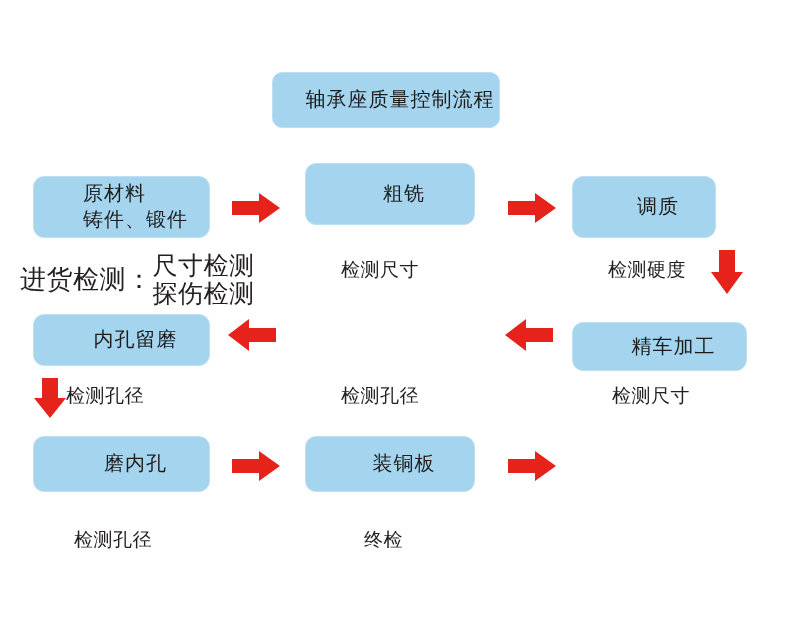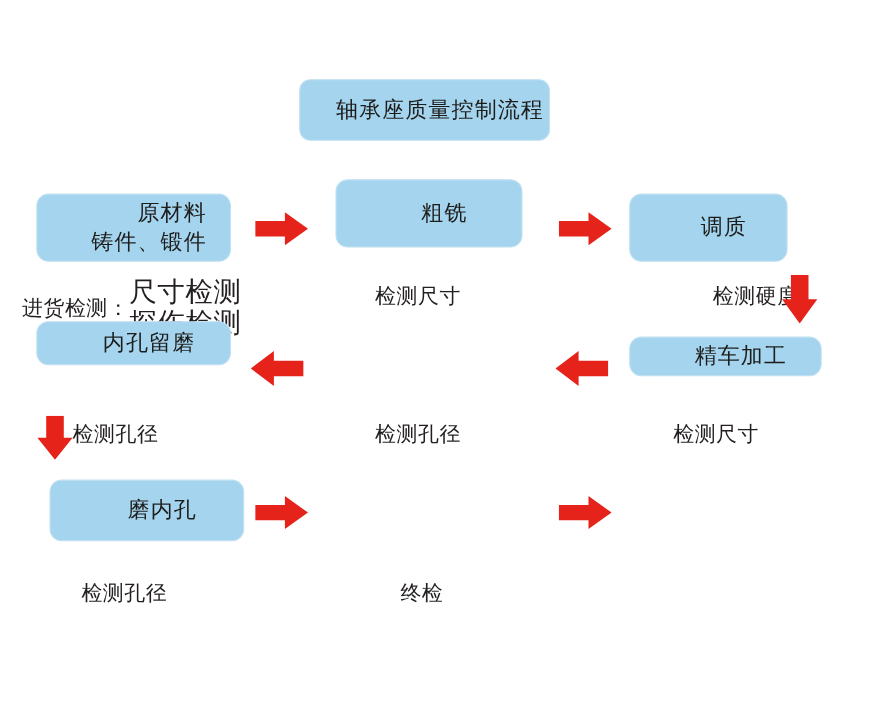--- a/index.html
+++ b/index.html
@@ -28,21 +28,21 @@
   
   .box {
     position: absolute;
     background: #a5d4ee;
     border: 1px solid #bfe0f2;
     border-radius: 11px;
     box-sizing: border-box;
     display: flex;
     align-items: center;
     justify-content: center;
-    text-align: right;
+    text-align: left;
     font-size: 20px;
     line-height: 1.28;
     letter-spacing: 1px;
     color: #1d1d1b;
     font-weight: 400;
     padding-left: 28px;
   }
   .box .box-label {
     display: block;
     white-space: pre-line;
@@ -54,25 +54,25 @@
     width: 228px;
     height: 56px;
     font-size: 20px;
     border-radius: 10px;
   }
 
   .box-r1c1 { left: 33px;  top: 176px; width: 177px; height: 62px; }
   .box-r1c2 { left: 305px; top: 163px; width: 170px; height: 62px; }
   .box-r1c3 { left: 572px; top: 176px; width: 144px; height: 62px; }
 
-  .box-r2c1 { left: 33px;  top: 292px; width: 177px; height: 40px; }
+  .box-r2c1 { left: 33px;  top: 314px; width: 177px; height: 52px; }
   .box-r2c2 { left: 305px; top: 310px; width: 170px; height: 52px; }
-  .box-r2c3 { left: 572px; top: 306px; width: 175px; height: 36px; }
-
-  .box-r3c1 { left: 33px;  top: 436px; width: 177px; height: 56px; margin-left: 12px; }
+  .box-r2c3 { left: 572px; top: 322px; width: 175px; height: 49px; }
+
+  .box-r3c1 { left: 33px;  top: 436px; width: 177px; height: 56px; }
   .box-r3c2 { left: 305px; top: 436px; width: 170px; height: 56px; }
   .box-r3c3 { left: 572px; top: 436px; width: 175px; height: 56px; }
 
   
   .arrow {
     position: absolute;
     line-height: 0;
   }
   .arrow svg { display: block; }
 
@@ -94,30 +94,30 @@
     color: #231f20;
     white-space: pre-line;
   }
 
   .cap-incoming {
     left: 20px;
     top: 252px;
     display: flex;
     align-items: center;
   }
-  .cap-incoming .cap-lead { font-size: 19px; }
+  .cap-incoming .cap-lead { font-size: 26px; }
   .cap-incoming .cap-stack {
     display: inline-block;
     text-align: left;
     line-height: 1.12;
     font-size: 25px;
   }
 
   .cap-r1c2 { left: 341px; top: 258px; }
-  .cap-r1c3 { left: 608px; top: 258px; margin-left: 40px; }
+  .cap-r1c3 { left: 608px; top: 258px; }
 
   .cap-r2c1 { left: 66px;  top: 384px; }
   .cap-r2c2 { left: 341px; top: 384px; }
   .cap-r2c3 { left: 612px; top: 384px; }
 
   .cap-r3c1 { left: 74px;  top: 528px; }
   .cap-r3c2 { left: 364px; top: 528px; }
 </style>
 </head>
 <body>
@@ -205,20 +205,23 @@
   <div class="box box-r3c1">
     <span class="box-label">磨内孔</span>
   </div>
 
   <div class="arrow arrow-r3a1">
     <svg width="48" height="32" viewBox="0 0 48 32" aria-hidden="true">
       <polygon points="0,9 27,9 27,1 48,16 27,31 27,23 0,23" fill="#e5231b"></polygon>
     </svg>
   </div>
 
+  <div class="box box-r3c2">
+    <span class="box-label">装铜板</span>
+  </div>
 
   <div class="arrow arrow-r3a2">
     <svg width="48" height="32" viewBox="0 0 48 32" aria-hidden="true">
       <polygon points="0,9 27,9 27,1 48,16 27,31 27,23 0,23" fill="#e5231b"></polygon>
     </svg>
   </div>
 
 
   <div class="caption cap-r3c1">检测孔径</div>
 

